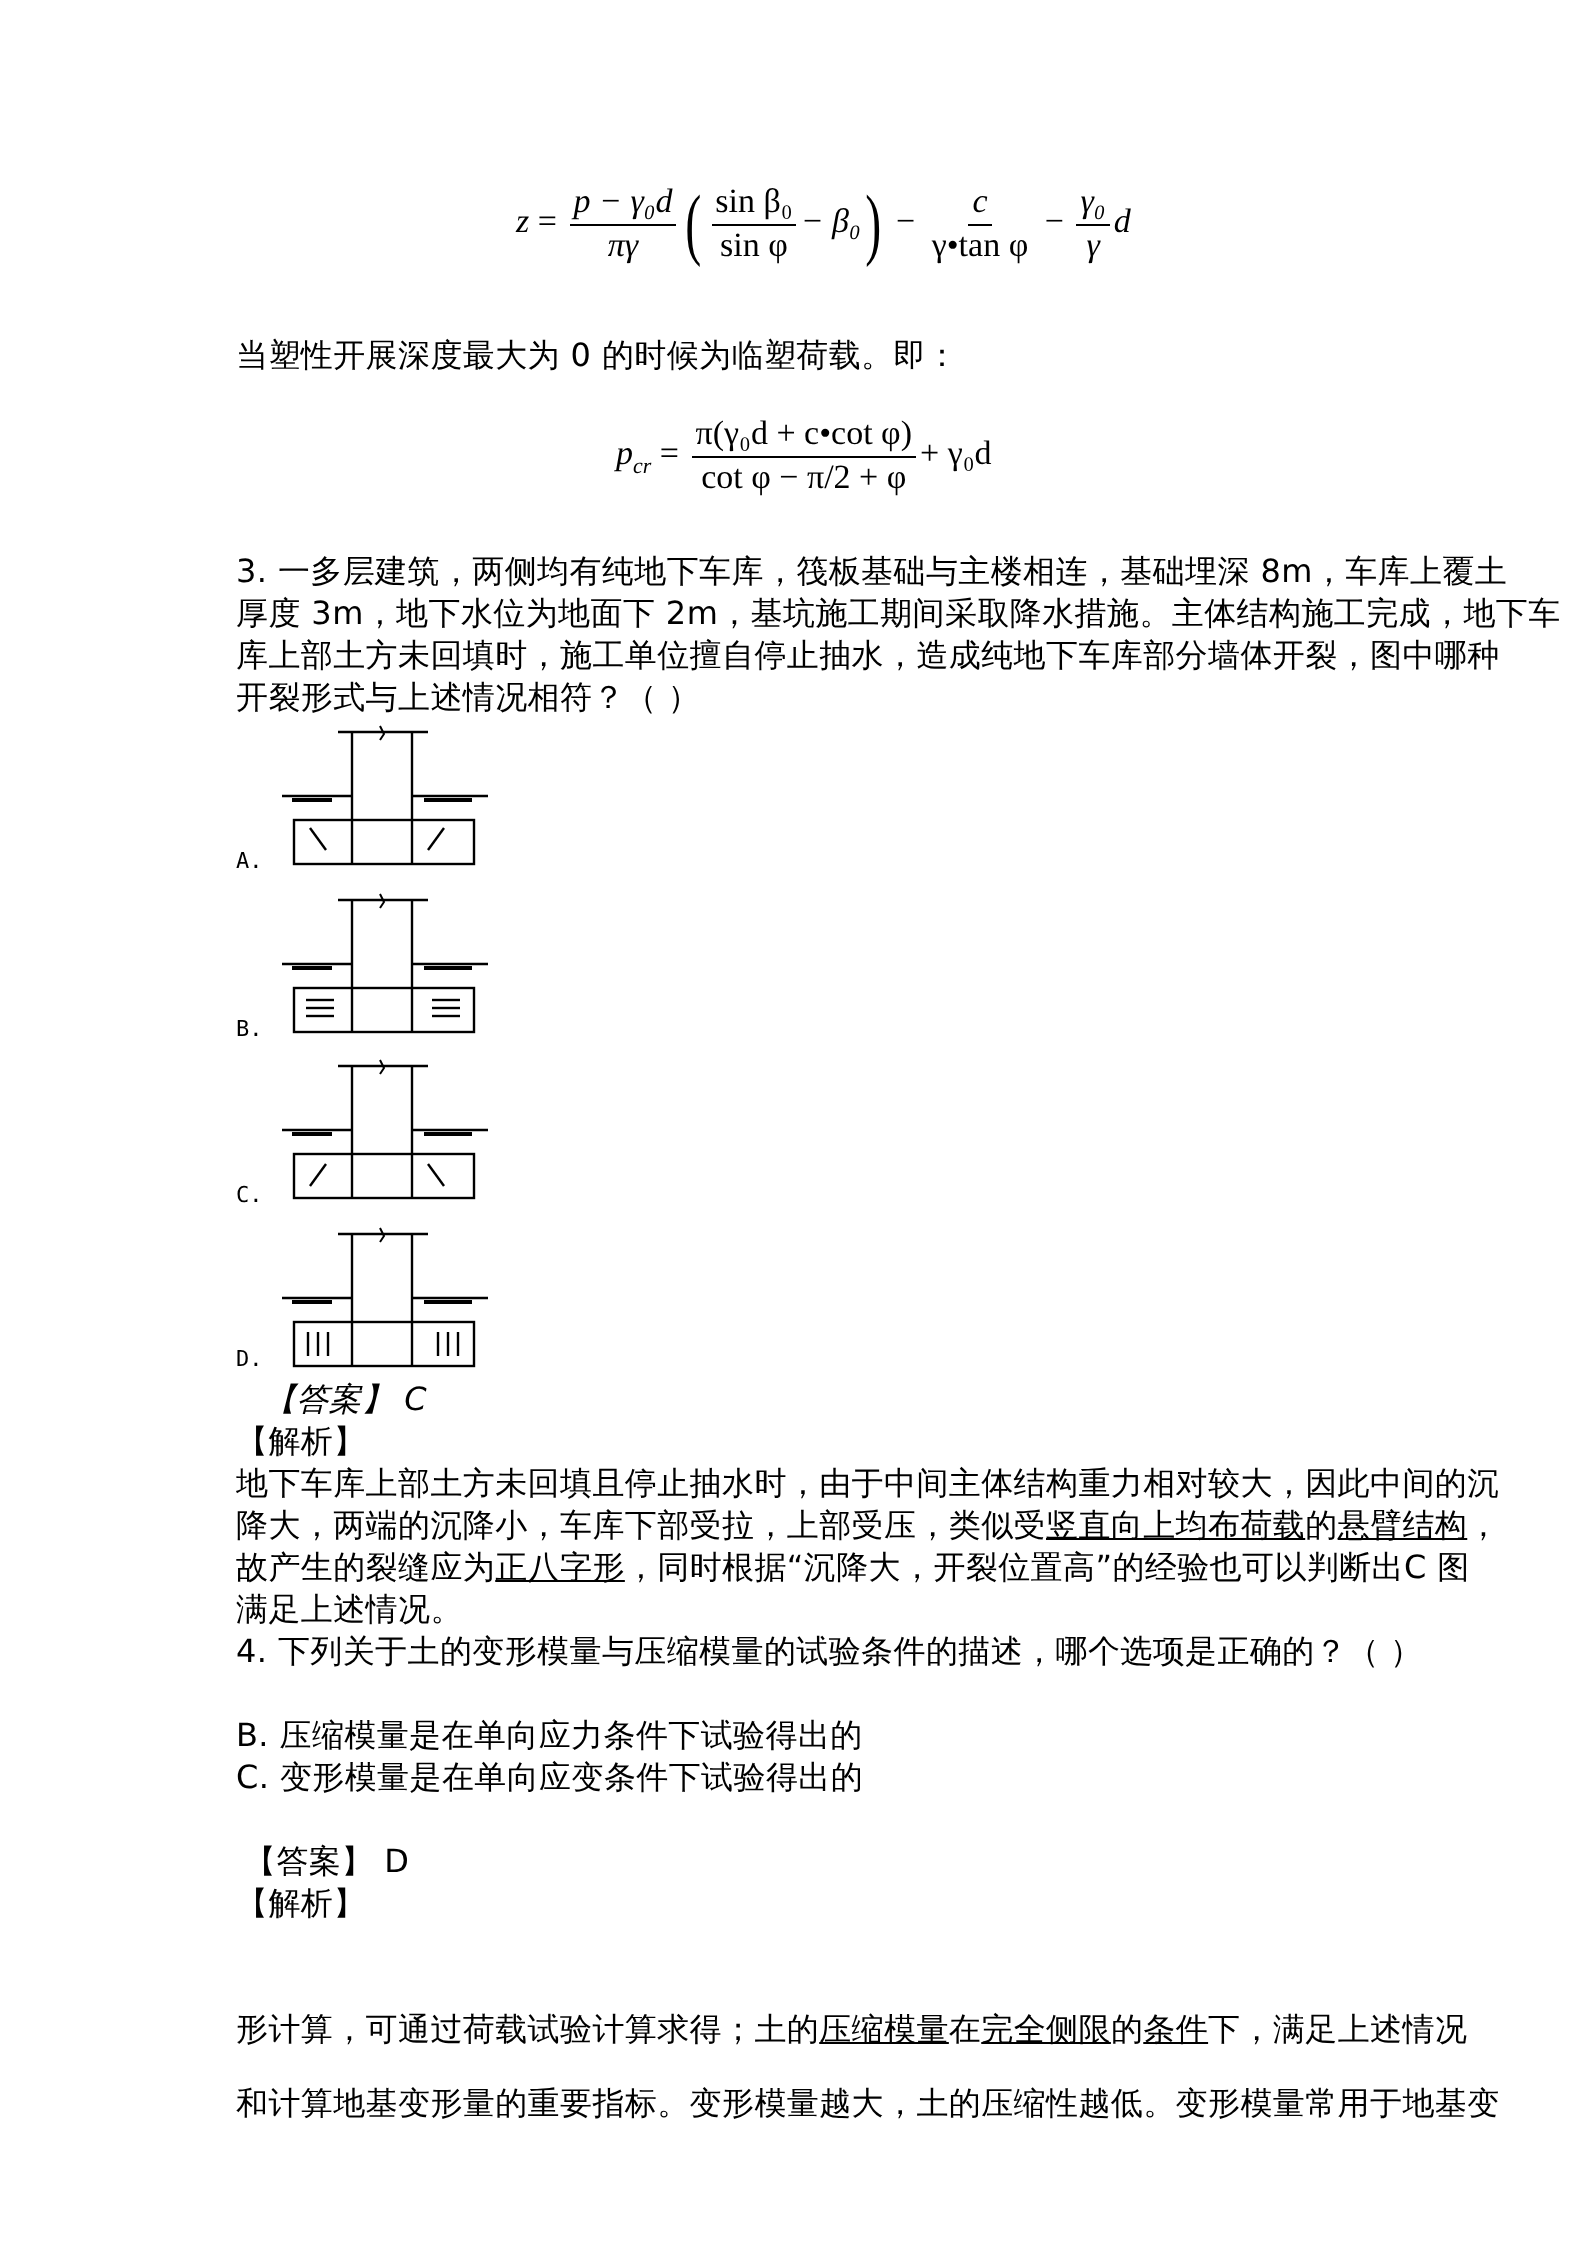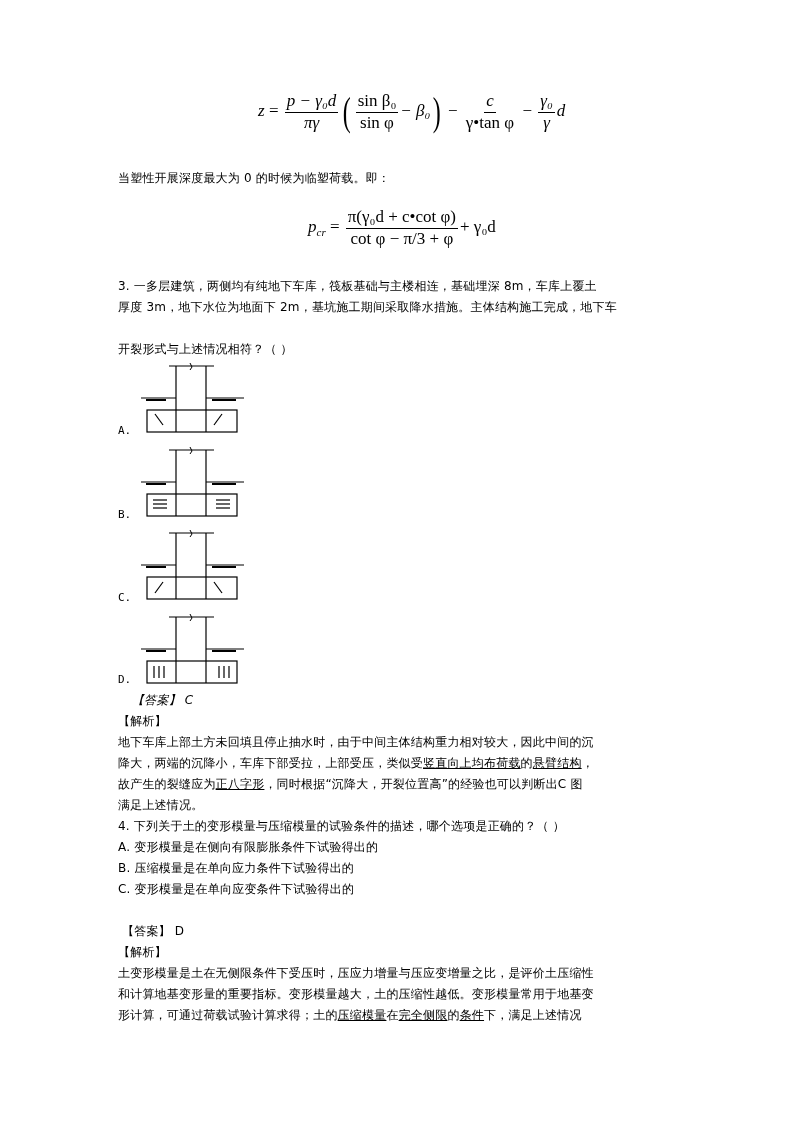--- a/index.html
+++ b/index.html
@@ -6,21 +6,21 @@
   body { width: 794px; height: 1123px; position: relative; overflow: hidden;
          font-family: "DejaVu Sans", sans-serif; color: #000; }
   .page { position: absolute; left: 0; top: 0; width: 794px; height: 1123px; }
   .formula { position: absolute; font-family: "Liberation Serif", "DejaVu Serif", serif; font-size: 17px; }
   .formula i { font-style: italic; }
   .frac { display: inline-flex; flex-direction: column; align-items: center; vertical-align: middle; margin: 0 2px; }
   .frac .num { padding: 0 2px 1px; border-bottom: 1px solid #000; line-height: 1.1; }
   .frac .den { padding: 1px 2px 0; line-height: 1.1; }
   .paren { font-size: 40px; font-weight: 100; vertical-align: middle; line-height: 1; transform: scaleX(0.6); display: inline-block; }
   sub { font-size: 11px; }
-  .line { position: absolute; left: 118px; font-size: 12px; line-height: 20px; white-space: nowrap; letter-spacing: 0.2px; }
+  .line { position: absolute; left: 118px; font-size: 16px; line-height: 20px; white-space: nowrap; letter-spacing: 0.2px; }
   .u { text-decoration: underline; }
   .opt-label { position: absolute; left: 118px; font-size: 11px; font-family: "DejaVu Sans Mono", monospace; }
   svg.diagram { position: absolute; }
 </style>
 </head>
 <body>
 
 <div class="page">
 
   <div class="formula" style="left:258px; top:92px;">
@@ -41,26 +41,27 @@
       <span class="den"><i>γ</i></span>
     </span><i>d</i>
   </div>
 
   <div class="line" style="top:168px;">当塑性开展深度最大为 0 的时候为临塑荷载。即：</div>
 
   <div class="formula" style="left:308px; top:208px;">
     <i>p</i><sub><i>cr</i></sub> =
     <span class="frac">
       <span class="num">π(γ₀d + c•cot φ)</span>
-      <span class="den">cot φ − π/3 + φ</span>
+      <span class="den">cot φ − π/2 + φ</span>
     </span><span>+ γ₀d</span>
   </div>
 
   <div class="line" style="top:276px;"> 3.  一多层建筑，两侧均有纯地下车库，筏板基础与主楼相连，基础埋深 8m，车库上覆土</div>
   <div class="line" style="top:297px;">厚度 3m，地下水位为地面下 2m，基坑施工期间采取降水措施。主体结构施工完成，地下车</div>
+  <div class="line" style="top:318px;">库上部土方未回填时，施工单位擅自停止抽水，造成纯地下车库部分墙体开裂，图中哪种</div>
   <div class="line" style="top:339px;">开裂形式与上述情况相符？（  ）</div>
 
   <svg class="diagram" style="left:140px; top:362px;" width="110" height="74" viewBox="0 0 110 74">
     <g stroke="#000" stroke-width="1.2" fill="none">
       <line x1="29" y1="4" x2="74" y2="4"></line>
       <path d="M50 1 L52 5 L50 8" stroke-width="1"></path>
       <line x1="36" y1="4" x2="36" y2="70"></line>
         <line x1="66" y1="4" x2="66" y2="70"></line>
       <line x1="1" y1="36" x2="36" y2="36"></line>
         <line x1="66" y1="36" x2="104" y2="36"></line>
@@ -144,31 +145,27 @@
     <span>降大，两端的沉降小，车库下部受拉，上部受压，类似受</span><span class="u">竖直向上均布荷载</span><span>的</span><span class="u">悬臂结构</span><span>，</span>
   </div>
   <div class="line" style="top:774px;">
     <span>故产生的裂缝应为</span><span class="u">正八字形</span><span>，同时根据“沉降大，开裂位置高”的经验也可以判断出C 图</span>
   </div>
   <div class="line" style="top:795px;">
     <span>满足上述情况。</span>
   </div>
 
   <div class="line" style="top:816px;"> 4. 下列关于土的变形模量与压缩模量的试验条件的描述，哪个选项是正确的？（  ）</div>
-  <div class="line" style="top:837px;">A. 变形模量是在侧向有限膨胀条件下试验得出的</div>
   <div class="line" style="top:858px;">B. 压缩模量是在单向应力条件下试验得出的</div>
   <div class="line" style="top:879px;">C. 变形模量是在单向应变条件下试验得出的</div>
   <div class="line" style="top:921px; left:122px;">
     <span>【答案】</span>
     <span>D</span>
   </div>
   <div class="line" style="top:942px;">【解析】</div>
-  <div class="line" style="top:963px;">
-    <span>土变形模量是土在无侧限条件下受压时，压应力增量与压应变增量之比，是评价土压缩性</span>
-  </div>
-  <div class="line" style="top:984px;text-align:center;">
+  <div class="line" style="top:1042px;text-align:center;">
     <span>和计算地基变形量的重要指标。变形模量越大，土的压缩性越低。变形模量常用于地基变</span>
   </div>
   <div class="line" style="top:1005px;">
     <span>形计算，可通过荷载试验计算求得；土的</span><span class="u">压缩模量</span><span>在</span><span class="u">完全侧限</span><span>的</span><span class="u">条件</span><span>下，满足上述情况</span>
   </div>
 
 </div>
 
 </body></html>

